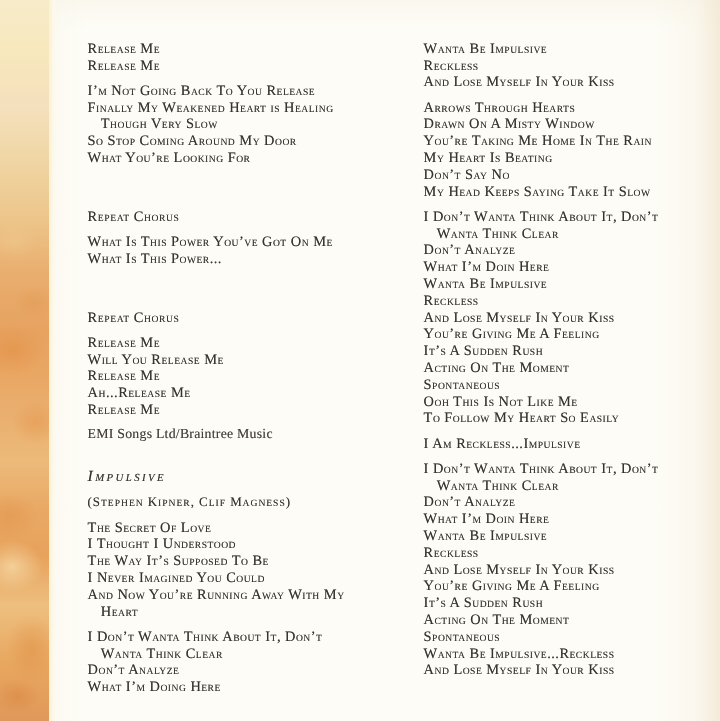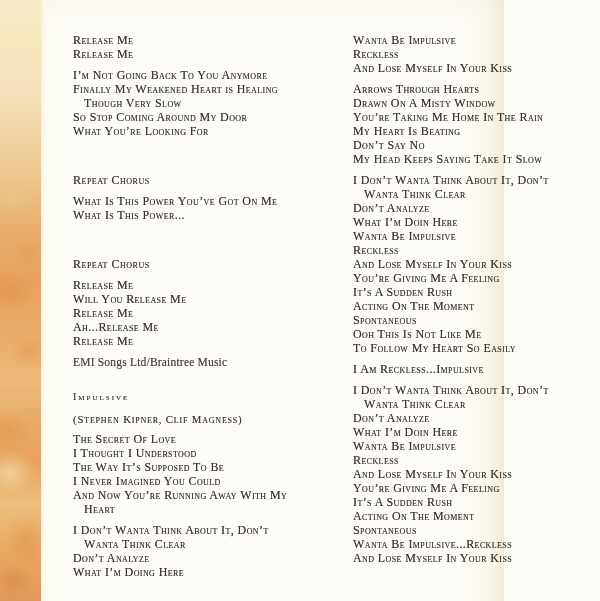--- a/index.html
+++ b/index.html
@@ -4,21 +4,21 @@
 <style>
   html, body { margin: 0; padding: 0; }
   body {
     width: 600px; height: 601px;
     font-family: "Liberation Serif", "DejaVu Serif", serif;
     overflow: hidden;
     background: #fdfcf6;
   }
   .page {
     position: relative;
-    width: 504px; height: 601px;
+    width: 600px; height: 601px;
     background:
       linear-gradient(90deg, rgba(248,242,228,0.55) 0%, rgba(253,252,246,0) 12%),
       linear-gradient(270deg, rgba(242,232,211,0.85) 0%, rgba(246,239,224,0.35) 3.5%, rgba(253,252,246,0) 9%),
       linear-gradient(180deg, rgba(248,243,230,0.5) 0%, rgba(253,252,246,0) 4%),
       #fdfcf6;
   }
   
   .edge-strip {
     position: absolute; left: 0; top: 0;
     width: 41px; height: 601px;
@@ -62,37 +62,37 @@
   .direction .line { letter-spacing: 0.5px; margin-top: 35px; }
   .credit { margin-top: 3px; margin-bottom: 0; }
   .credit .line {
     font-variant: normal;
     font-size: 11.5px;
     letter-spacing: 0.2px;
     color: #45403a;
     text-shadow: 0 0 0.4px rgba(69,64,58,0.5);
   }
   .song-title { margin-top: 21px; margin-bottom: 8px; }
-  .song-title .line { font-size: 10px; letter-spacing: 2px; }
+  .song-title .line { font-size: 13px; letter-spacing: 2px; font-style: italic; }
   .writers { margin-bottom: 6px; }
   .writers .line { font-size: 10.8px; letter-spacing: 0.8px; }
 </style>
 </head>
 <body>
 
 <div class="page">
   <div class="edge-strip"></div>
   <div class="fold-highlight"></div>
   <div class="col col-left" id="col-left">
       <div class="block stanza">
         <div class="line">Release Me</div>
         <div class="line">Release Me</div>
       </div>
       <div class="block stanza">
-        <div class="line">I’m Not Going Back To You Anymore</div>
+        <div class="line">I’m Not Going Back To You Release</div>
         <div class="line">Finally My Weakened Heart is Healing</div>
         <div class="line indent">Though Very Slow</div>
         <div class="line">So Stop Coming Around My Door</div>
         <div class="line">What You’re Looking For</div>
       </div>
       <div class="block direction">
         <div class="line">Repeat Chorus</div>
       </div>
       <div class="block stanza">
         <div class="line">What Is This Power You’ve Got On Me</div>

